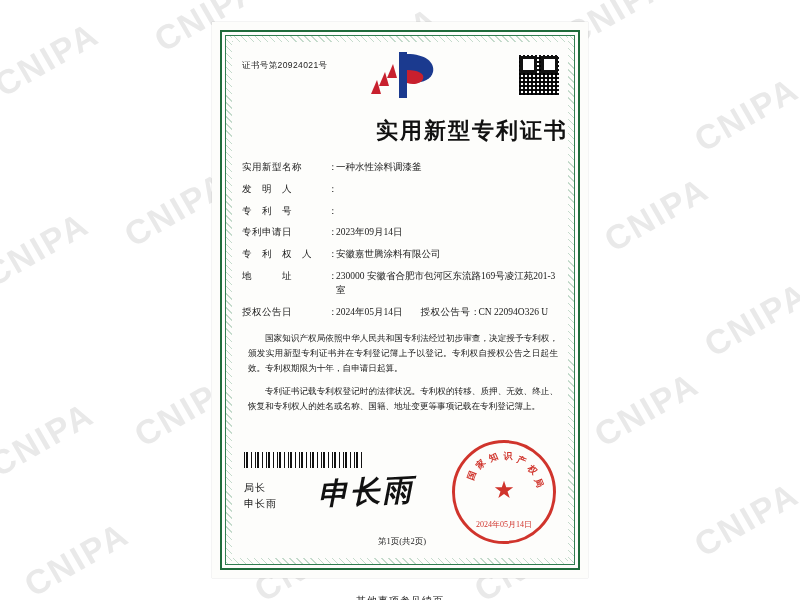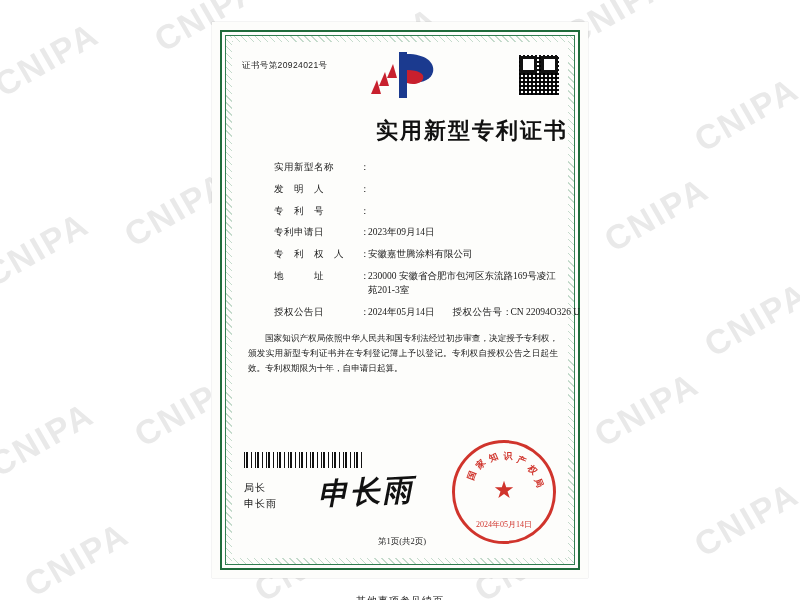--- a/index.html
+++ b/index.html
@@ -124,21 +124,20 @@
     font-weight: bold;
     font-size: 22px;
     color: #111;
     letter-spacing: 2px;
     margin-top: 2px;
     margin-bottom: 14px;
   }
   
   .fields {
     padding: 0 6px 0 6px;
-    margin-left: 32px;
   }
   .row {
     display: flex;
     align-items: flex-start;
     font-size: 9.5px;
     color: #1a1a1a;
     line-height: 1.5;
     margin-bottom: 7.5px;
     font-family: "Liberation Serif", serif;
   }
@@ -330,20 +329,21 @@
         <div class="qr"></div>
       </div>
 
       <div class="title">实用新型专利证书</div>
 
       <div class="fields">
 
         <div class="row">
           <div class="lbl">实用新型名称</div>
           <div class="colon">：</div>
+          <div class="val">一种水性涂料调漆釜</div>
         </div>
 
         <div class="row">
           <div class="lbl">发　明　人</div>
           <div class="colon">：</div>
         </div>
 
         <div class="row">
           <div class="lbl">专　利　号</div>
           <div class="colon">：</div>
@@ -374,20 +374,21 @@
           <div class="spacer"></div>
           <div class="lbl2">授权公告号</div>
           <div class="colon">：</div>
           <div class="val">CN 22094O326 U</div>
         </div>
 
       </div>
 
       <div class="para-wrap">
         <p class="para">国家知识产权局依照中华人民共和国专利法经过初步审查，决定授予专利权，颁发实用新型专利证书并在专利登记簿上予以登记。专利权自授权公告之日起生效。专利权期限为十年，自申请日起算。</p>
+        <p class="para">专利证书记载专利权登记时的法律状况。专利权的转移、质押、无效、终止、恢复和专利权人的姓名或名称、国籍、地址变更等事项记载在专利登记簿上。</p>
       </div>
 
       <div class="barcode"></div>
 
       <div class="sig-block">
         <div>局长</div>
         <div>申长雨</div>
       </div>
 
       <div class="handwriting">申长雨</div>

